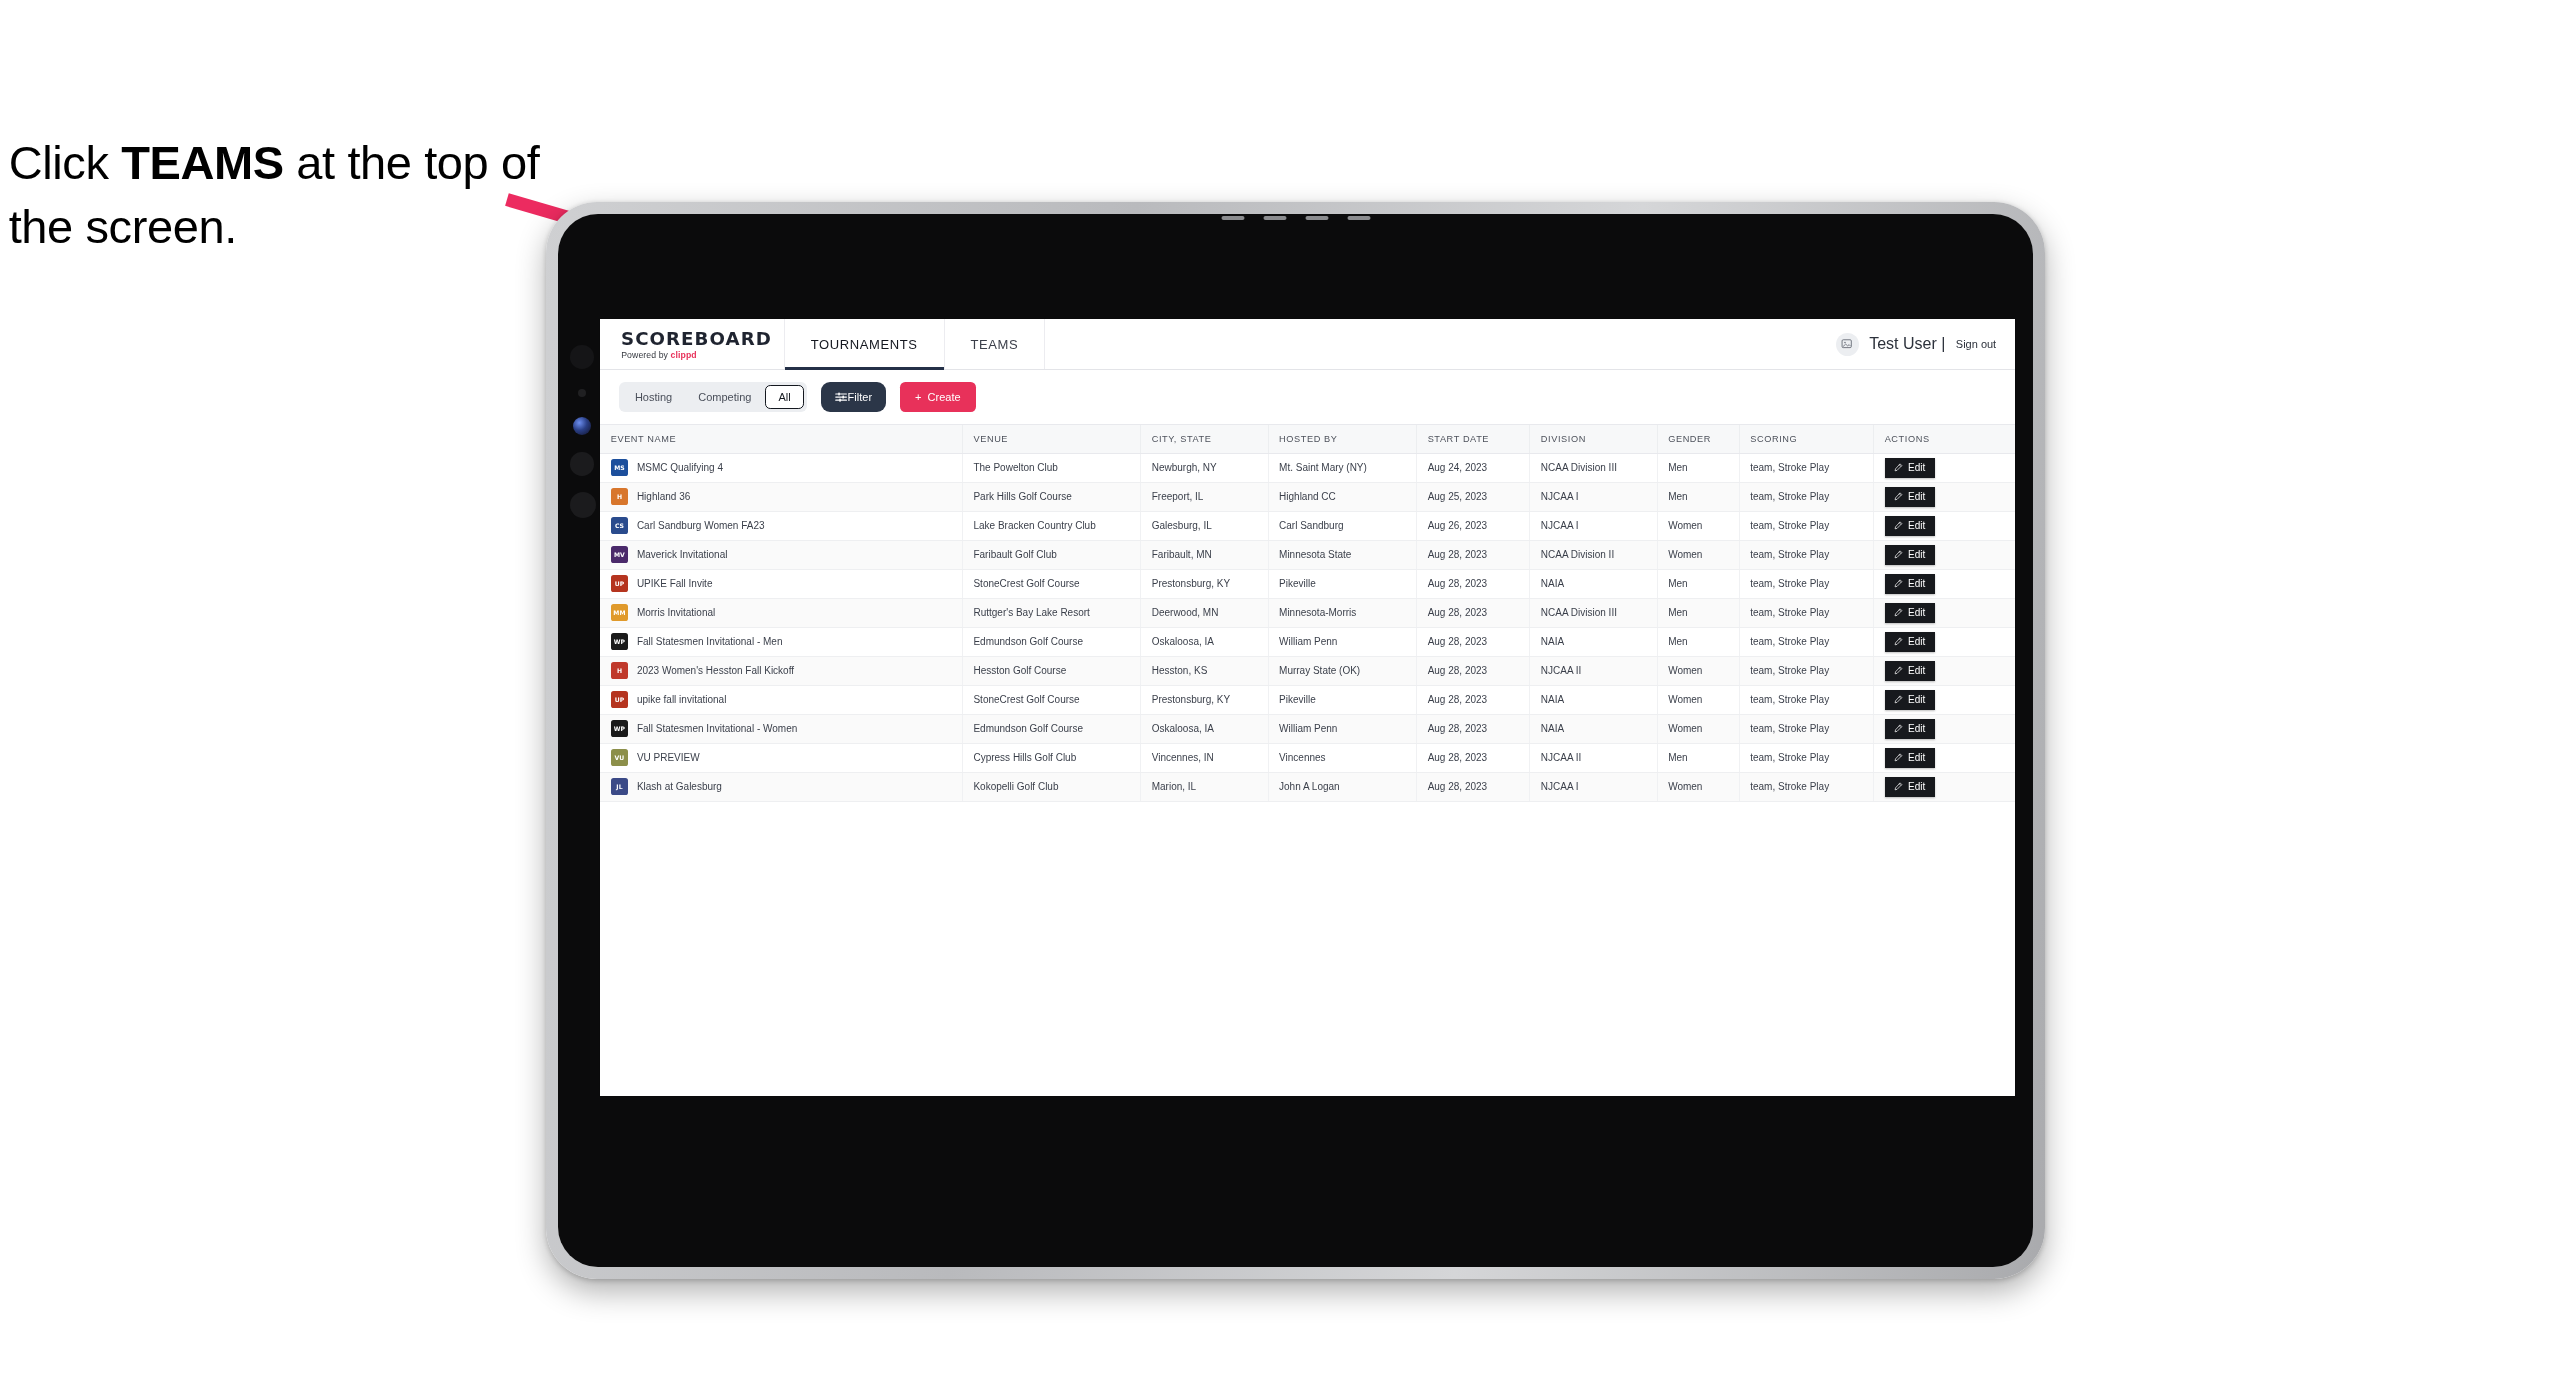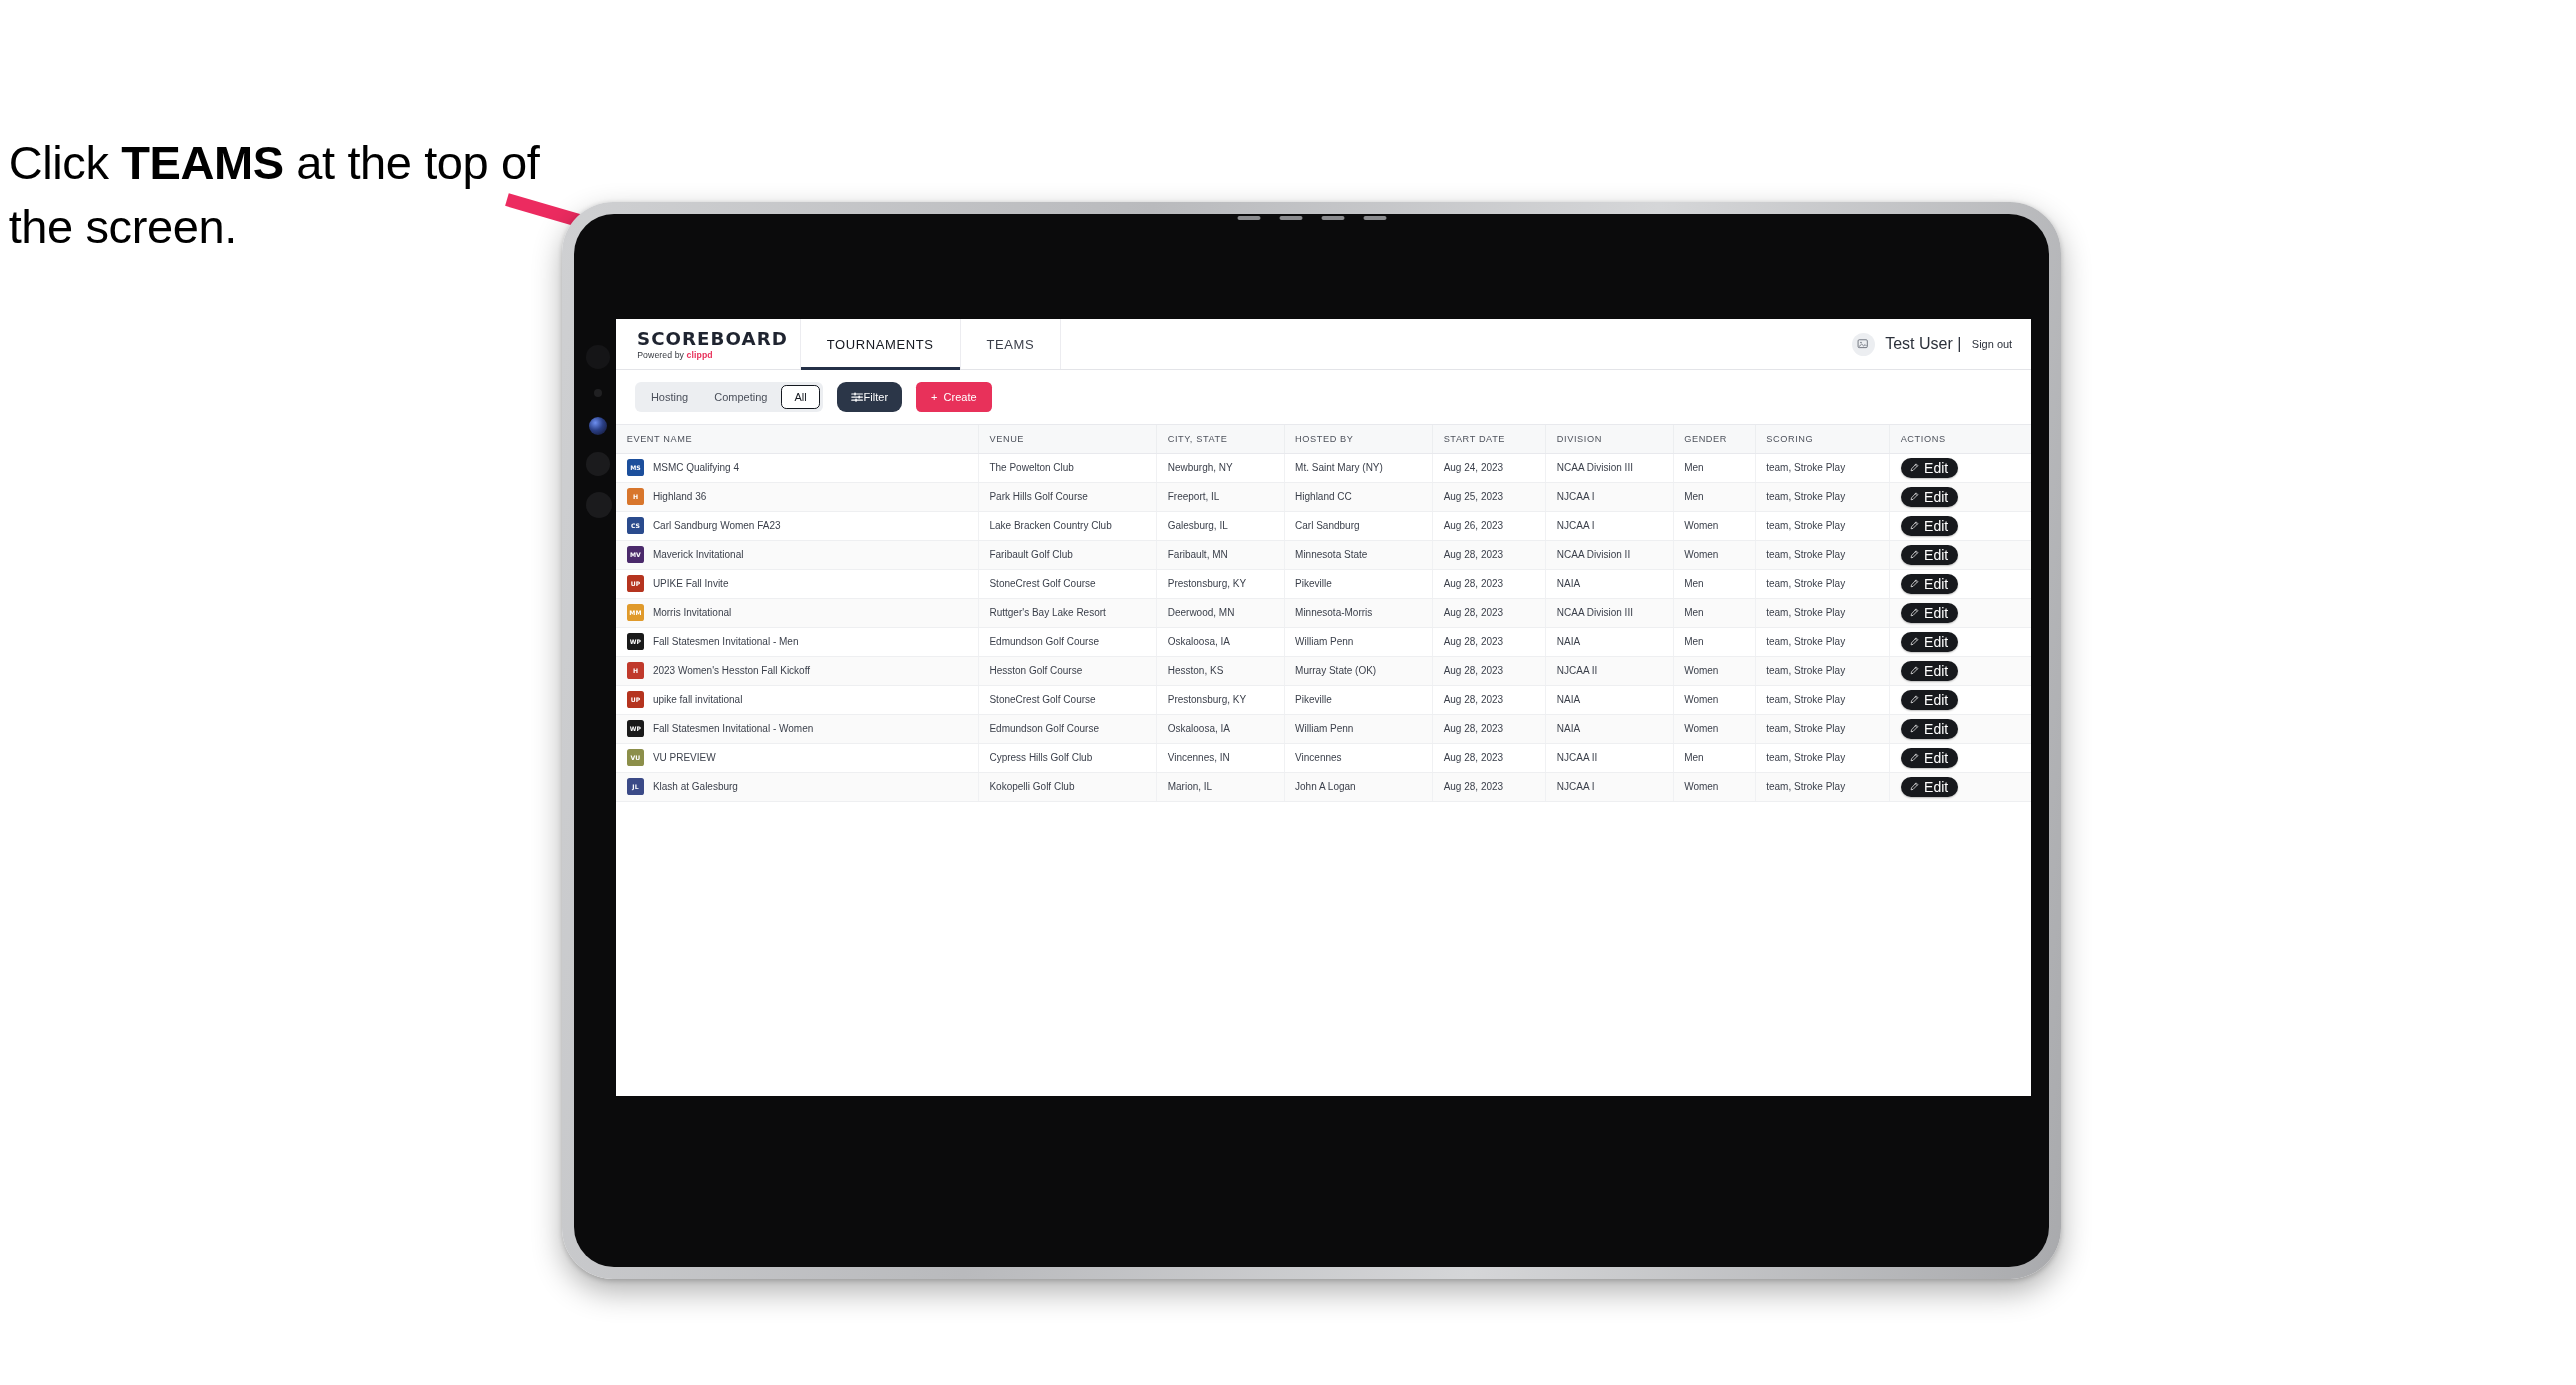--- a/index.html
+++ b/index.html
@@ -11,21 +11,21 @@
     position:absolute; left:8.7px; top:131px; width:541px;
     font-size:47px; line-height:1.36; color:#000; letter-spacing:-0.4px;
   }
   #instruction .strong{ font-weight:bold; }
 
   
   #arrow{ position:absolute; left:472px; top:175px; width:437px; height:175px; pointer-events:none; }
 
   
   #tablet{
-    position:absolute; left:562px; top:202px; width:1499px; height:1077px;
+    position:absolute; left:546px; top:202px; width:1499px; height:1077px;
     background:linear-gradient(100deg,#cfd0d2 0%,#b9babd 35%,#d5d6d8 65%,#a9aaad 100%);
     border-radius:51px;
     box-shadow:0 12.2px 30px rgba(0,0,0,.30), 0 1.7px 5.2px rgba(0,0,0,.18);
     padding:12.2px;
   }
   #bezel{
     position:absolute; left:12.2px; top:12.2px; right:12.2px; bottom:12.2px;
     background:#0b0b0c; border-radius:40px; overflow:hidden;
   }
   .speaker-grille{ position:absolute; top:1.7px; left:50%; transform:translateX(-50%); display:flex; gap:19px; }
@@ -139,21 +139,21 @@
 
   .cell-event{ display:flex; align-items:center; gap:8.7px; }
   .logo{
     width:17.5px; height:17.5px; flex:0 0 17.5px; border-radius:2.6px;
     display:flex; align-items:center; justify-content:center;
     font-size:6.1px; font-weight:bold; color:#fff; overflow:hidden;
     font-family:"DejaVu Sans", sans-serif; line-height:1;
   }
   .editbtn{
     display:inline-flex; align-items:center; gap:5.2px; background:#17191d; color:#fff;
-    height:20px; padding:0 9.6px; border-radius:10px; font-size:14px; cursor:pointer;
+    height:20px; padding:0 9.6px; border-radius:0; font-size:10px; cursor:pointer;
     box-shadow:0 0.9px 1.7px rgba(0,0,0,.25);
   }
   .editbtn svg{ width:8.7px; height:8.7px; }
 
   col.c-event{ width:25.6%; }
   col.c-venue{ width:12.6%; }
   col.c-city{ width:9.0%; }
   col.c-host{ width:10.5%; }
   col.c-date{ width:8.0%; }
   col.c-div{ width:9.0%; }

